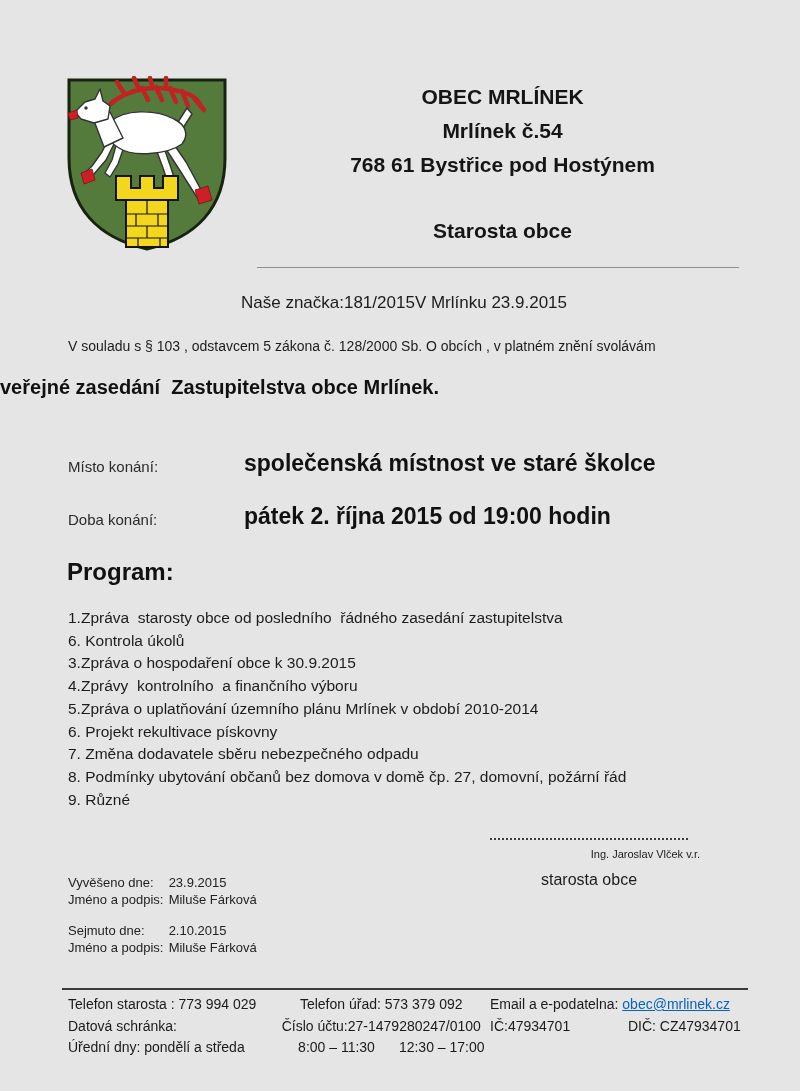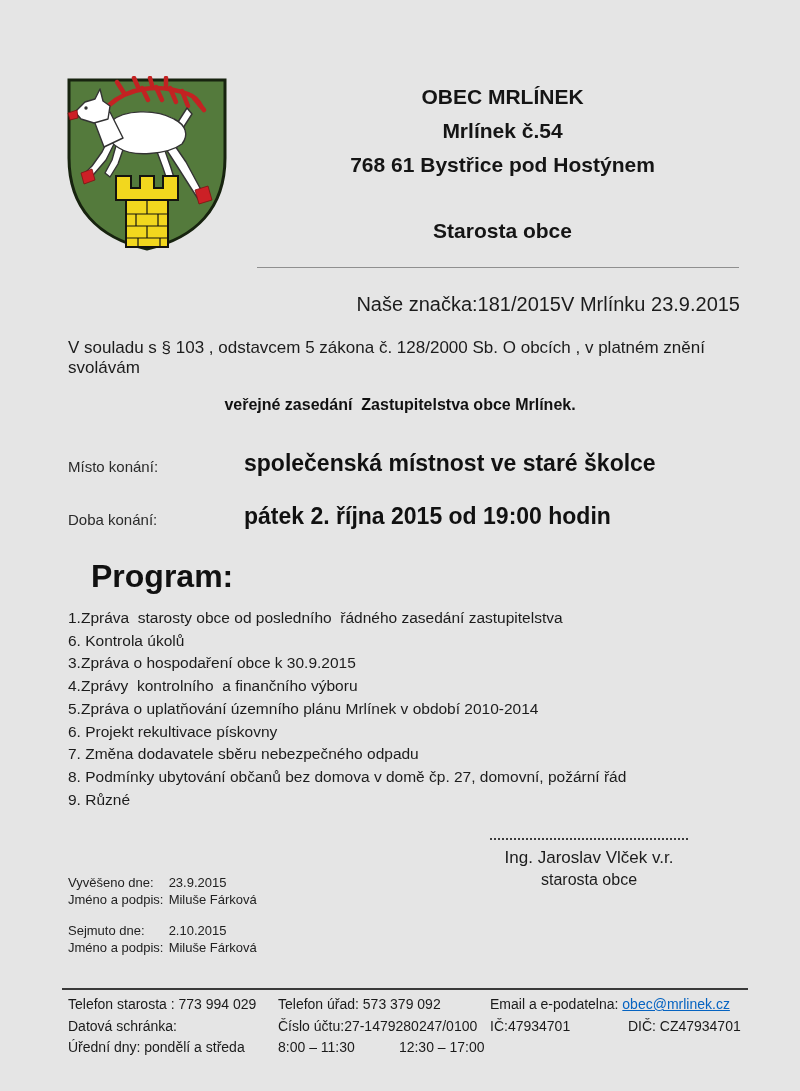--- a/index.html
+++ b/index.html
@@ -11,53 +11,53 @@
   
   .coa { position:absolute; left:64px; top:76px; width:166px; height:178px; }
 
   
   .letterhead { position:absolute; left:260px; top:80px; width:485px; text-align:center; }
   .lh-line { font-weight:bold; font-size:21px; line-height:34px; color:#151515; }
   .lh-role { margin-top:32px; }
   .top-divider { position:absolute; left:257px; top:267px; width:482px; border-top:1px solid #8f8f8f; }
 
   
-  .ref-row { position:absolute; left:68px; top:293px; width:672px; font-size:20px; display:flex; justify-content:flex-end; }
-
-  .intro { position:absolute; left:68px; top:338px; width:700px; font-size:17px; }
-
-  .doc-title { position:absolute; left:0; top:396px; width:800px; text-align:center; font-weight:bold; font-size:16px; color:#111; }
+  .ref-row { position:absolute; left:68px; top:293px; width:672px; font-size:17px; display:flex; justify-content:center; }
+
+  .intro { position:absolute; left:68px; top:338px; width:700px; font-size:14px; }
+
+  .doc-title { position:absolute; left:0; top:376px; width:800px; text-align:left; font-weight:bold; font-size:20px; color:#111; }
 
   .meet-row { position:absolute; left:68px; width:700px; }
   .meet-place { top:450px; }
   .meet-time  { top:503px; }
   .meet-label { position:absolute; left:0; top:8px; font-size:15px; color:#2a2a2a; }
   .meet-value { position:absolute; left:157px; top:0; font-weight:bold; font-size:23px; color:#111;margin-left:19px; }
 
-  .program-heading { position:absolute; left:67px; top:558px; font-weight:bold; font-size:32px; color:#111;margin-left:24px; }
+  .program-heading { position:absolute; left:67px; top:558px; font-weight:bold; font-size:24px; color:#111; }
   .program-list { position:absolute; left:68px; top:607px; width:700px; font-size:15.5px; }
   .program-item { line-height:22.7px; }
 
   
   .sig-dotted { position:absolute; left:490px; top:838px; width:198px; border-top:2px dotted #3c3c3c; }
-  .sig-name { position:absolute; left:478px; top:848px; width:222px; text-align:center; font-size:17px; }
+  .sig-name { position:absolute; left:478px; top:848px; width:222px; text-align:right; font-size:11px; }
   .sig-role { position:absolute; left:478px; top:871px; width:222px; text-align:center; font-size:16px; }
 
   
   .board { position:absolute; left:68px; top:874px; font-size:13px; color:#222; }
   .board-heading { line-height:17px; }
   .board-row { line-height:17px; }
   .board-gap { height:14px; }
   .board-label { display:inline-block; width:97px; }
 
   
   .footer-divider { position:absolute; left:62px; top:988px; width:686px; border-top:2px solid #3a3a3a; }
   .footer { position:absolute; top:994px; font-size:14px; color:#1a1a1a; }
   .f-col1 { left:68px; }
-  .f-col2 { left:278px; }
+  .f-col2 { left:278px;text-align:center; }
   .f-col3 { left:490px; }
   .f-row { line-height:21.5px; }
   .hours-am { display:inline-block; width:117px; }
   .ic-span { display:inline-block; width:134px; }
   .web-label { display:inline-block; width:52px; }
   .email-link { color:#0563c1; text-decoration:underline; cursor:pointer;margin-top:24px; }
 </style>
 </head>
 <body>
 

